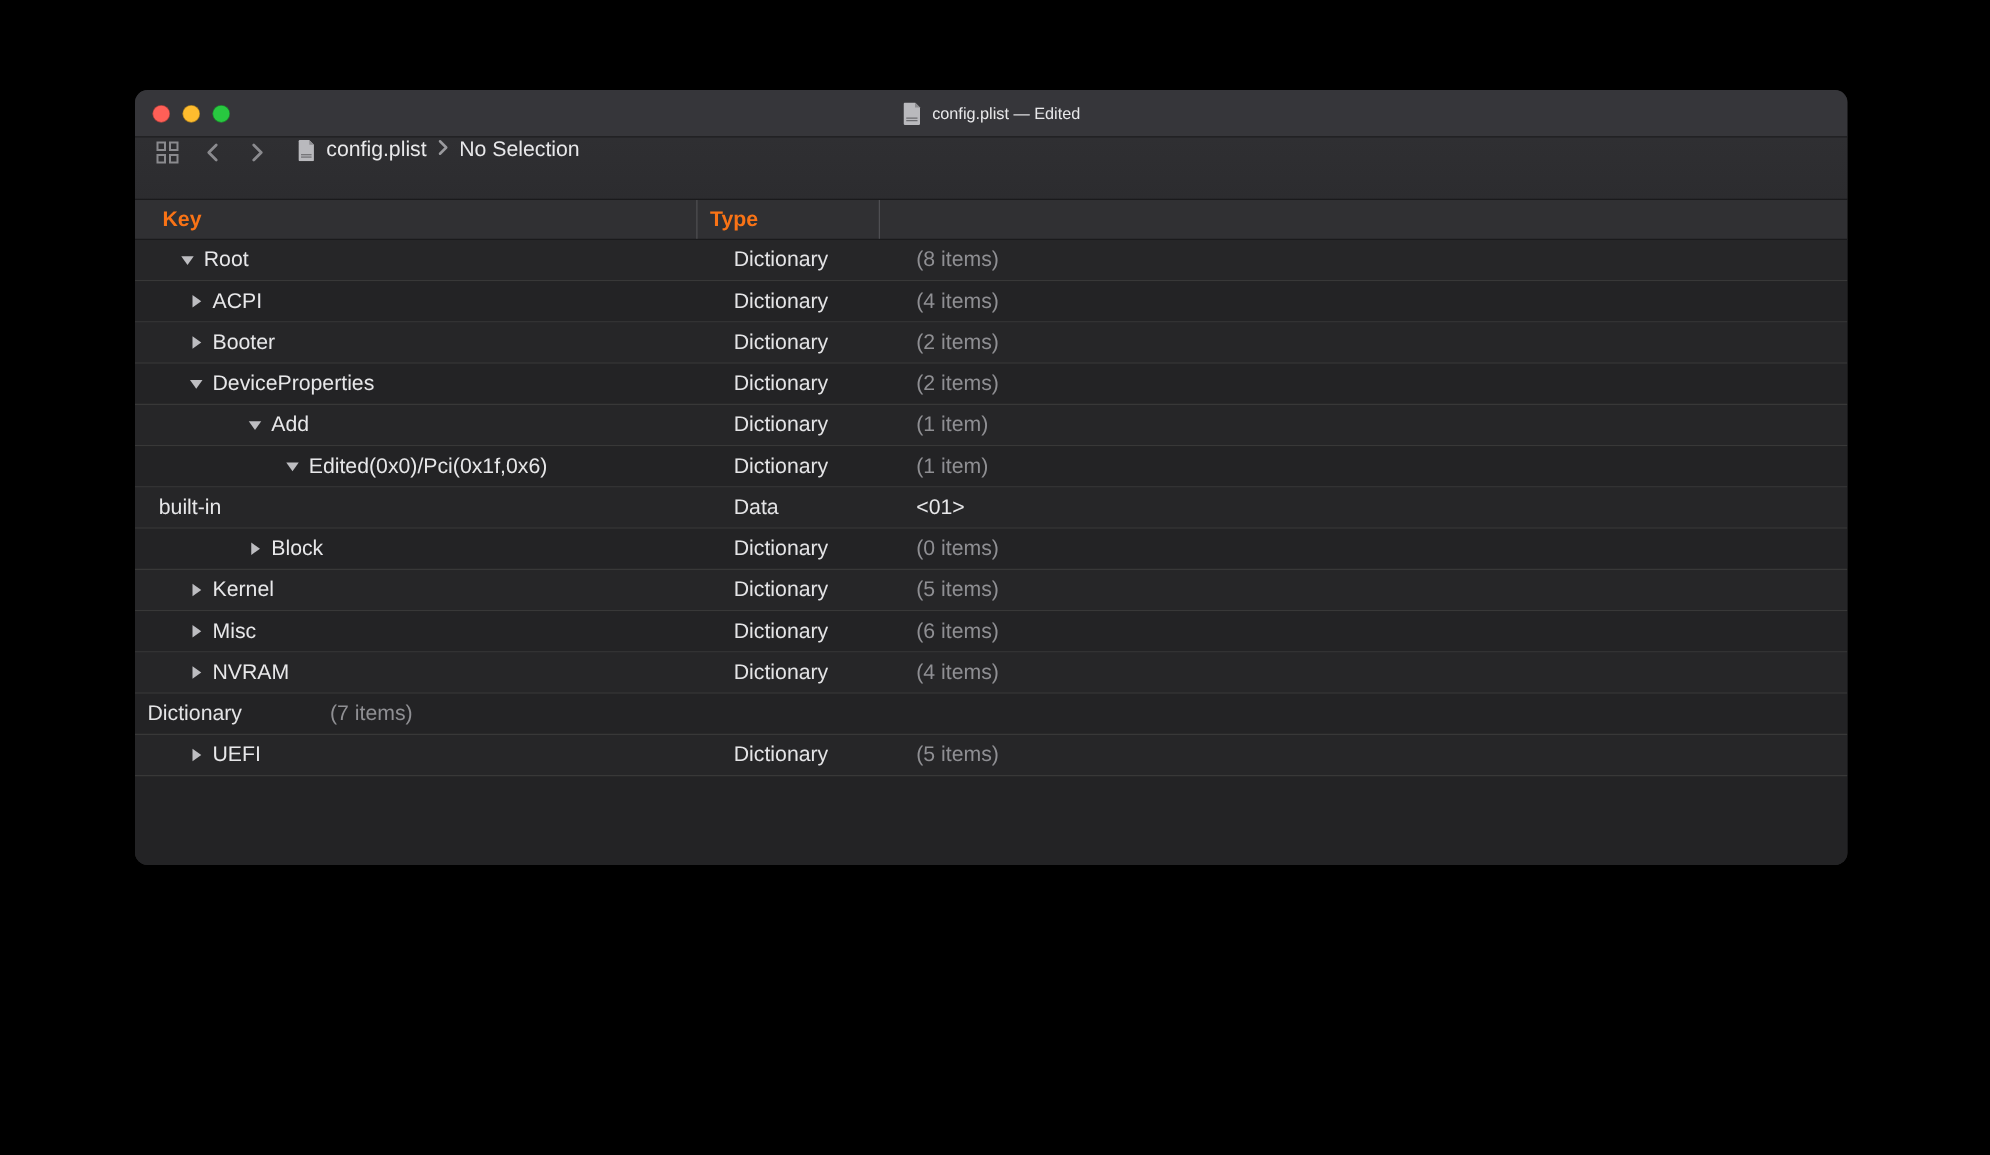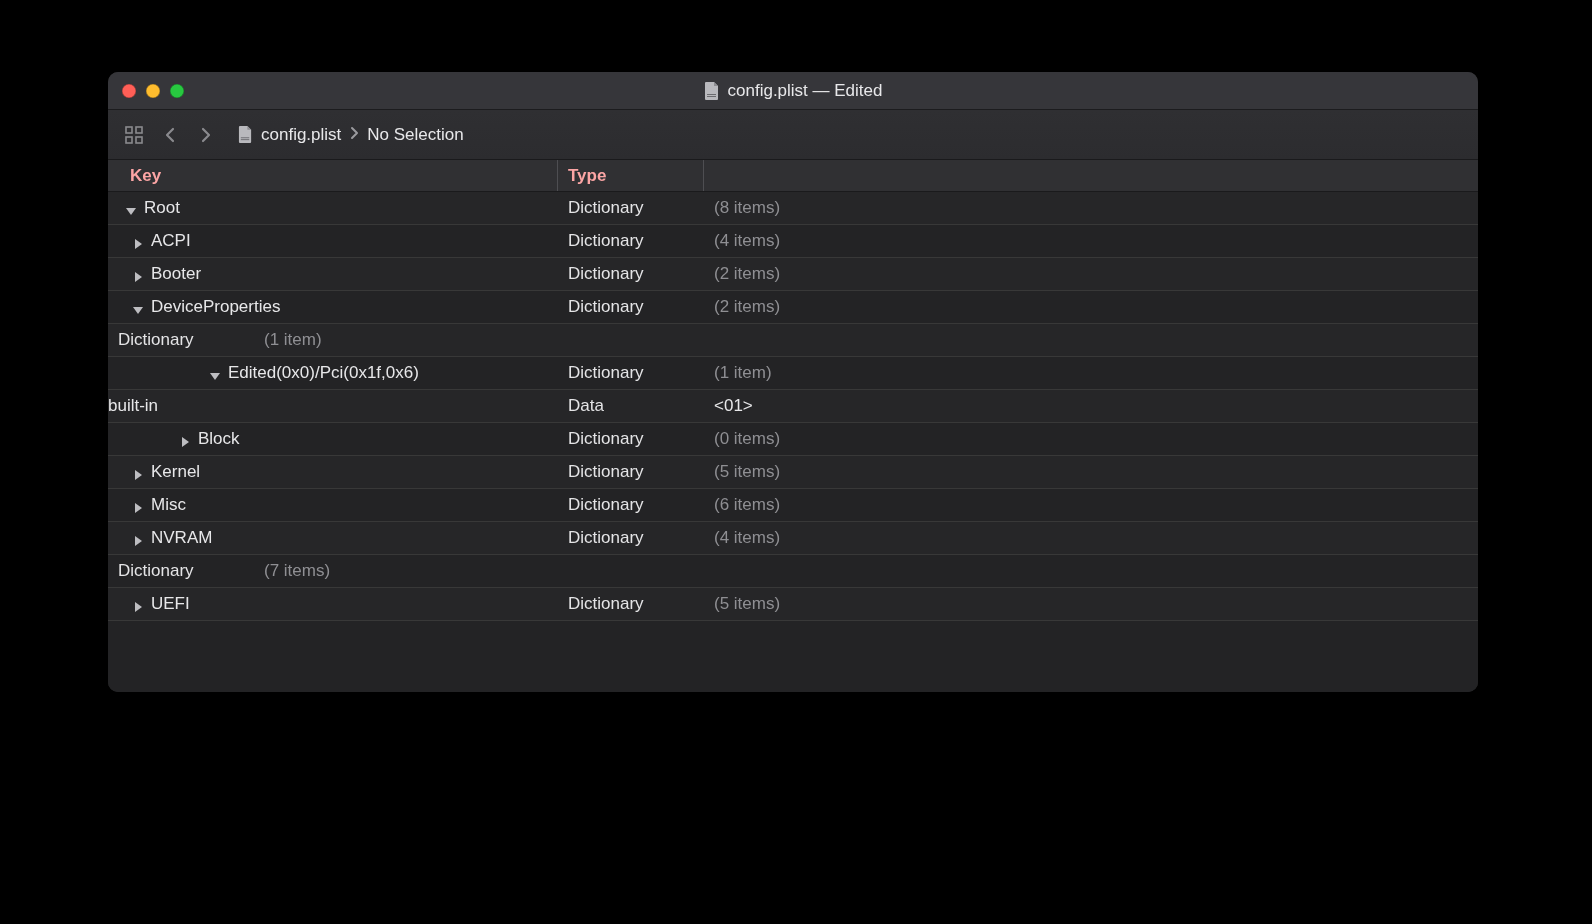--- a/index.html
+++ b/index.html
@@ -41,34 +41,34 @@
     box-shadow: inset 0 0 0 0.5px rgba(0,0,0,0.35);
   }
   .tl.red { background:#ff5f57; }
   .tl.yel { background:#febc2e; }
   .tl.grn { background:#28c840; }
   .title {
     position: absolute;
     left: 0; right: 0;
     text-align: center;
     color: #e8e8ea;
-    font-size: 17px;
+    font-size: 13px;
     font-weight: 500;
     display: flex;
     align-items: center;
     justify-content: center;
     gap: 8px;
     pointer-events: none;
   }
   .toolbar {
     height: 50px;
     background: linear-gradient(#2f2f32,#2c2c2f);
     border-bottom: 1px solid #1a1a1c;
     display: flex;
-    align-items: center;
+    align-items: flex-start;
     padding: 0 14px;
     gap: 12px;
     color: #bdbdc0;
   }
   .nav-icon {
     width: 24px; height: 24px;
     display: flex; align-items: center; justify-content: center;
     color: #8a8a8e;
   }
   .nav-icon svg { stroke: currentColor; }
@@ -78,21 +78,21 @@
     gap: 8px;
     font-size: 17px;
     color: #e8e8ea;
     margin-left: 8px;
   }
   .chev-sep { color: #8a8a8e; }
   .headers {
     display: flex;
     background: #303033;
     border-bottom: 1px solid #1a1a1c;
-    color: #fca5a5;
+    color: #f97316;
     font-size: 17px;
     font-weight: 600;
     height: 32px;
   }
   .col-key   { width: 450px; padding-left: 22px; display:flex; align-items:center; border-right:1px solid #4e4e52;}
   .col-type  { width: 146px; padding-left: 10px; display:flex; align-items:center; border-right:1px solid #4e4e52;}
   .col-value { flex: 1; padding-left: 10px; display:flex; align-items:center; }
   .rows {
     flex: 1;
     overflow: auto;
@@ -101,21 +101,21 @@
   .row {
     display: flex;
     height: 33px;
     align-items: center;
     font-size: 17px;
     color: #e7e7e9;
     border-bottom: 1px solid #383838;
   }
   .row:nth-child(odd)  { background:#262628; }
   .row:nth-child(even) { background:#232325; }
-  .row .key   { width: 450px; display:flex; align-items:flex-end; gap:6px; }
+  .row .key   { width: 450px; display:flex; align-items:center; gap:6px;margin-left:19px; }
   .row .type  { width: 146px; padding-left:10px; color:#e4e4e6; }
   .row .value { flex:1; padding-left:10px; }
   .row .value.dim { color:#8f8f93; }
   .tri {
     display:inline-flex; width:14px; height:14px; align-items:center; justify-content:center;
     color:#bdbdc1;
   }
   .tri svg { fill: currentColor; }
   .indent-0 { padding-left: 16px; }
   .indent-1 { padding-left: 23px; }
@@ -241,20 +241,28 @@
             <svg width="14" height="14" viewBox="0 0 14 14">
               <polygon points="2,4 12,4 7,11"></polygon>
             </svg>
           </span>
           <span>DeviceProperties</span>
         </div>
         <div class="type"><span>Dictionary</span></div>
         <div class="value dim"><span>(2 items)</span></div>
       </div>
       <div class="row">
+        <div class="key indent-2">
+          <span class="tri">
+            <svg width="14" height="14" viewBox="0 0 14 14">
+              <polygon points="2,4 12,4 7,11"></polygon>
+            </svg>
+          </span>
+          <span>Add</span>
+        </div>
         <div class="type"><span>Dictionary</span></div>
         <div class="value dim"><span>(1 item)</span></div>
       </div>
       <div class="row">
         <div class="key indent-3">
           <span class="tri">
             <svg width="14" height="14" viewBox="0 0 14 14">
               <polygon points="2,4 12,4 7,11"></polygon>
             </svg>
           </span>

